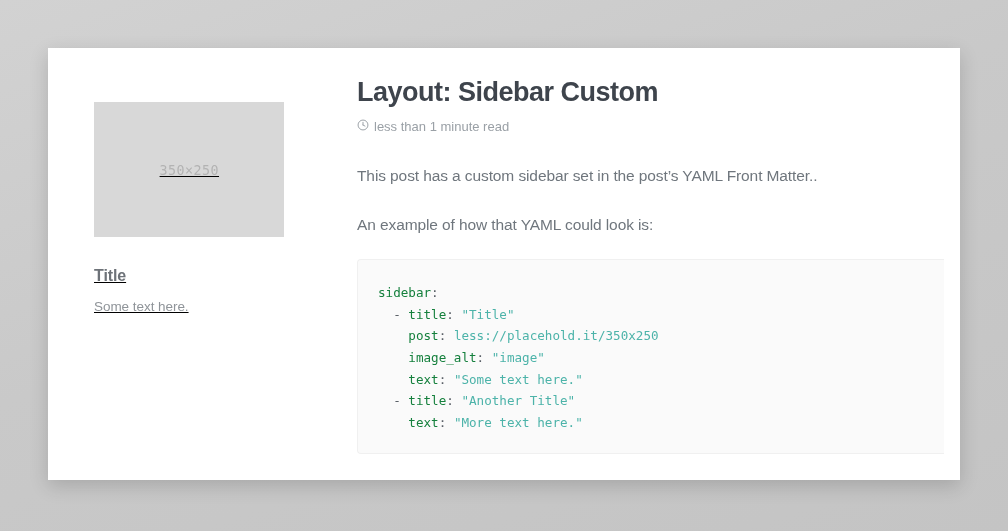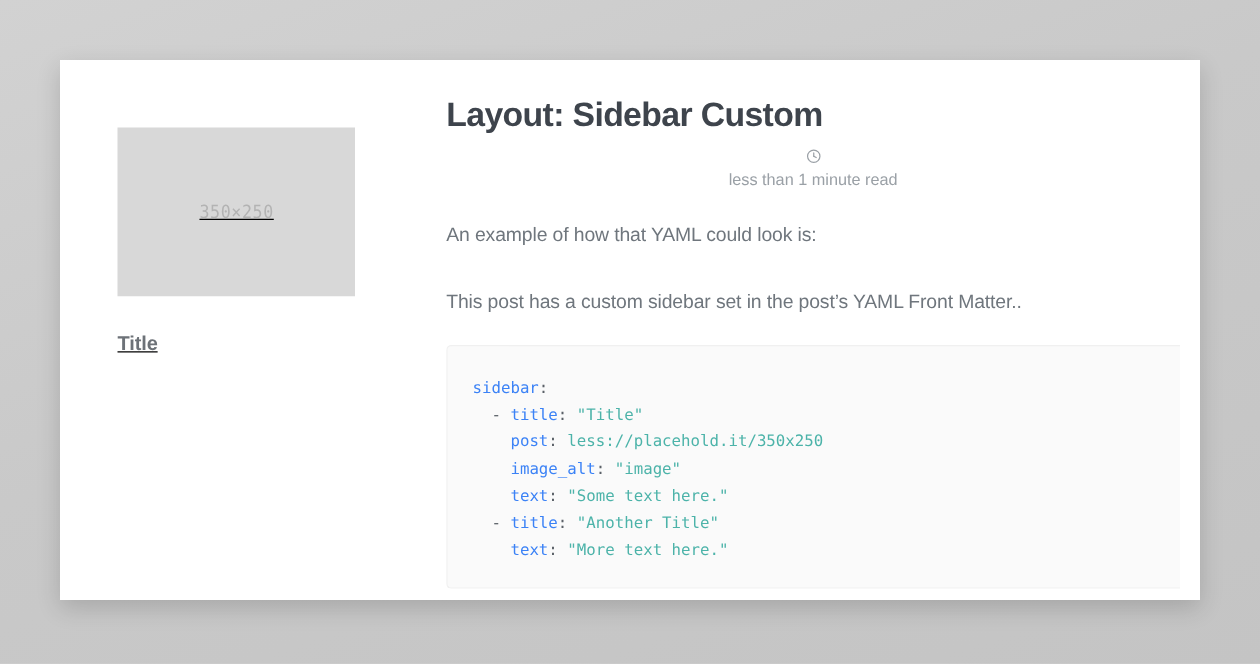--- a/index.html
+++ b/index.html
@@ -95,26 +95,24 @@
     font-size: 27px;
     font-weight: bold;
     color: #3e444c;
     margin: 0;
     letter-spacing: -0.5px;
     line-height: 1.25;
   }
 
   #post-meta {
     display: flex;
-    align-items: center;
     gap: 5px;
     margin-top: 9px;
     font-size: 13px;
     color: #9aa0a6;
-    flex-direction: column;
   }
   .clock-icon {
     display: inline-block;
     width: 12px;
     height: 12px;
     flex: 0 0 auto;
     position: relative;
     top: 0.5px;
   }
 
@@ -139,41 +137,42 @@
     overflow: hidden;
   }
   #code-pre {
     margin: 0;
     font-family: "DejaVu Sans Mono", monospace;
     font-size: 12.6px;
     line-height: 21.6px;
     color: #555a60;
     white-space: pre;
   }
-  .tok-key   { color: #3b82f6; text-align: center; }
+  .tok-key   { color: #15803d; text-align: center; }
   .tok-str   { color: #4cb3a9; }
   .tok-punct { color: #5a6067; }
   .tok-plain { color: #4cb3a9; }
 </style>
 </head>
 <body>
 
 <div id="page-bg"></div>
 
 <div id="content-card">
   <div class="card-inner">
 
     <aside id="sidebar">
 
       <div id="sidebar-image">
         <span id="sidebar-image-label">350×250</span>
       </div>
 
       <div class="sidebar-block first">
         <h3 class="sidebar-title">Title</h3>
+        <p class="sidebar-text">Some text here.</p>
       </div>
 
       <div class="sidebar-block">
       </div>
 
     </aside>
 
     <article id="main">
 
       <h1 id="post-title">Layout: Sidebar Custom</h1>
@@ -182,23 +181,23 @@
         <span class="clock-icon">
           <svg viewBox="0 0 16 16" width="12" height="12" aria-hidden="true">
             <circle cx="8" cy="8" r="6.6" fill="none" stroke="#9aa0a6" stroke-width="1.3"></circle>
             <line x1="8" y1="8" x2="8" y2="4.4" stroke="#9aa0a6" stroke-width="1.3" stroke-linecap="round"></line>
             <line x1="8" y1="8" x2="10.6" y2="9.4" stroke="#9aa0a6" stroke-width="1.3" stroke-linecap="round"></line>
           </svg>
         </span>
         <span>less than 1 minute read</span>
       </div>
 
+      <p class="post-para first">This post has a custom sidebar set in the post’s YAML Front Matter..</p>
+
       <p class="post-para">An example of how that YAML could look is:</p>
-
-      <p class="post-para first">This post has a custom sidebar set in the post’s YAML Front Matter..</p>
 
       <div id="code-block">
         <pre id="code-pre"><span class="tok-key">sidebar</span><span class="tok-punct">:</span>
   <span class="tok-punct">- </span><span class="tok-key">title</span><span class="tok-punct">:</span> <span class="tok-str">"Title"</span>
     <span class="tok-key">post</span><span class="tok-punct">:</span> <span class="tok-plain">less://placehold.it/350x250</span>
     <span class="tok-key">image_alt</span><span class="tok-punct">:</span> <span class="tok-str">"image"</span>
     <span class="tok-key">text</span><span class="tok-punct">:</span> <span class="tok-str">"Some text here."</span>
   <span class="tok-punct">- </span><span class="tok-key">title</span><span class="tok-punct">:</span> <span class="tok-str">"Another Title"</span>
     <span class="tok-key">text</span><span class="tok-punct">:</span> <span class="tok-str">"More text here."</span></pre>
       </div>

